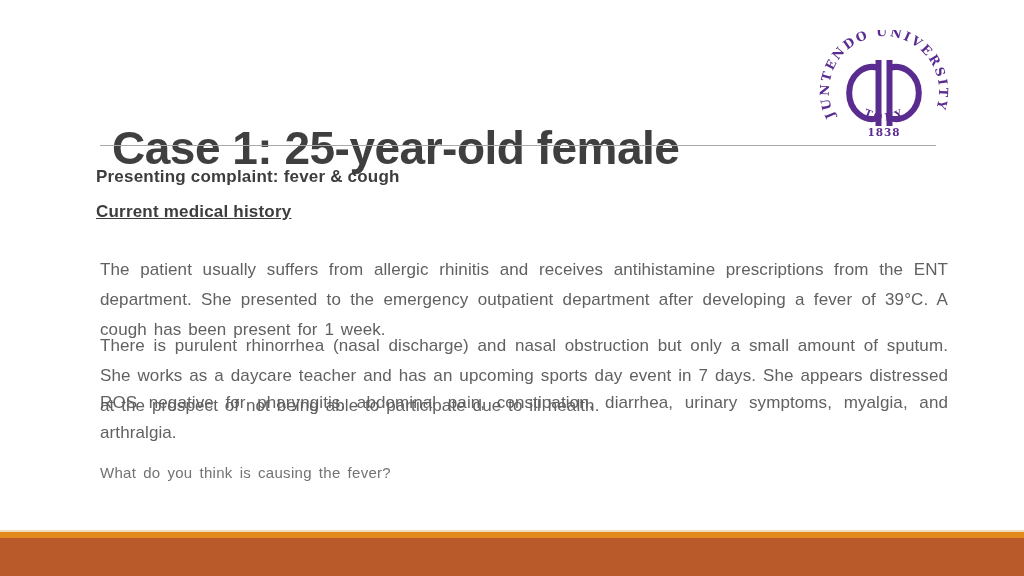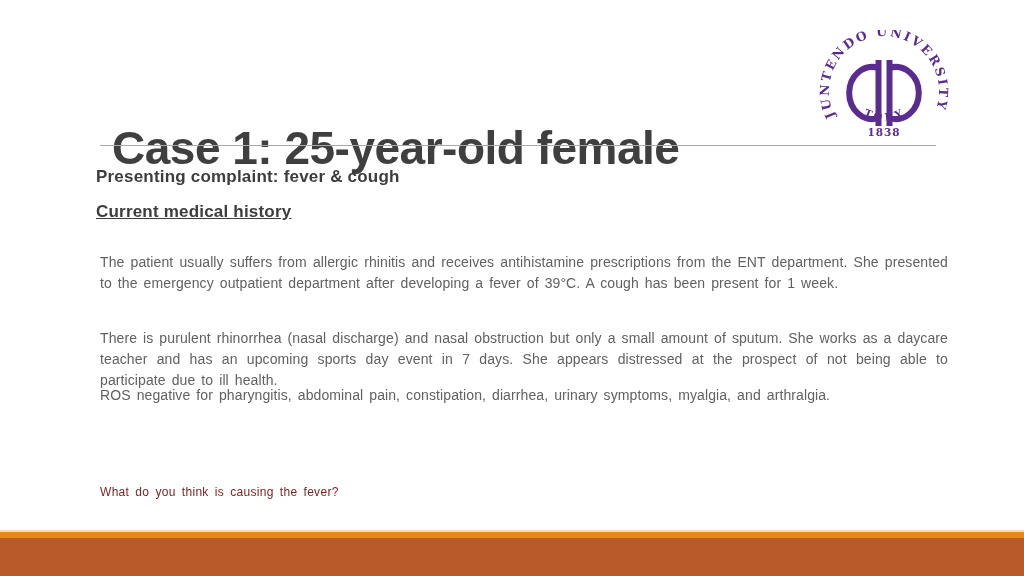--- a/index.html
+++ b/index.html
@@ -26,31 +26,31 @@
   .subhead {
     position:absolute; left:96px;
     font-size:17px; font-weight:bold;
     color:#3d3d3d; letter-spacing:0.2px; white-space:nowrap;
   }
   .subhead-1 { top:167px; }
   .subhead-2 { top:202px;text-decoration:underline; }
 
   .para {
     position:absolute; left:100px; width:848px;
-    font-size:14px; line-height:21px;
+    font-size:17px; line-height:30px;
     color:#616161; text-align:justify;
     letter-spacing:0.1px; word-spacing:2px;
   }
   .para-1 { top:238px; }
   .para-2 { top:314px; }
   .para-3 { top:371px; }
 
   .question {
-    position:absolute; left:100px; top:485px;
-    font-size:12px; color:#7f1d1d;
+    position:absolute; left:100px; top:464px;
+    font-size:15px; color:#737373;
     letter-spacing:0.3px; word-spacing:2.5px; white-space:nowrap;
   }
 
   .band-light { position:absolute; left:0; top:530px; width:1024px; height:2px; background:#f3ddbd; }
   .band-amber { position:absolute; left:0; top:532px; width:1024px; height:6px; background:#e28a1d; }
   .band-rust  { position:absolute; left:0; top:538px; width:1024px; height:38px; background:#b95a2b; }
 
   .logo {
     position:absolute; left:818px; top:30px;
     width:132px; height:112px;

